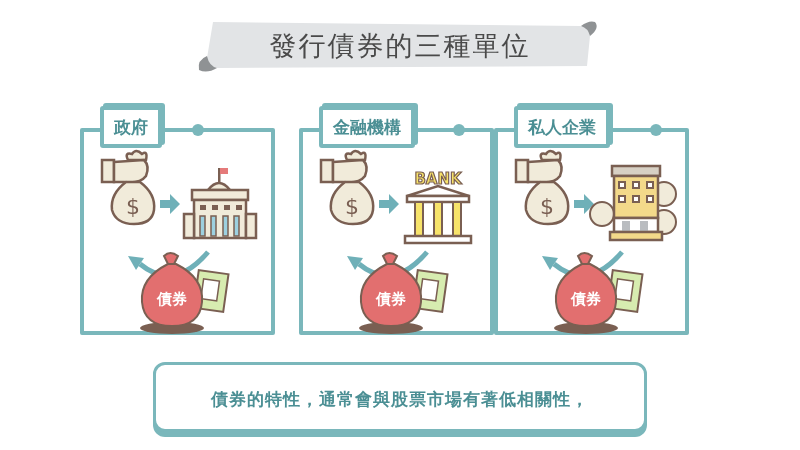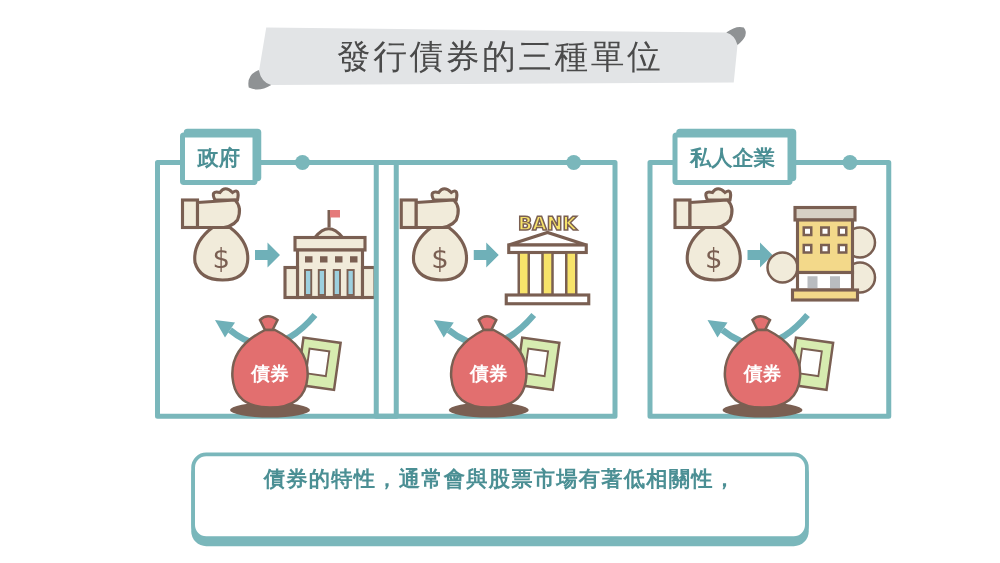--- a/index.html
+++ b/index.html
@@ -3,30 +3,30 @@
 <meta charset="utf-8">
 <style>
   * { box-sizing: border-box; margin: 0; padding: 0; }
   body { width: 800px; height: 450px; background: #ffffff; font-family: "DejaVu Sans", sans-serif; position: relative; overflow: hidden; }
 
   .banner { position: absolute; left: 195px; top: 18px; width: 410px; height: 56px; }
   .banner svg { position: absolute; left: 0; top: 0; }
   .banner-title { position: absolute; left: 0; top: 0; width: 100%; height: 56px; line-height: 56px; text-align: center; font-size: 27px; font-weight: normal; color: #4a4a4a; letter-spacing: 2px; }
 
   .panel { position: absolute; top: 128px; width: 195px; height: 207px; border: 4px solid #7ab7bb; border-radius: 2px; }
-  .panel-gov { left: 80px; margin-left: 44px; }
+  .panel-gov { left: 80px; }
   .panel-bank { left: 299px; }
-  .panel-corp { left: 518px; }
+  .panel-corp { left: 494px; }
 
   .panel-tab { position: absolute; left: 16px; top: -26px; height: 42px; background: #fff; border: 4px solid #7ab7bb; border-radius: 3px; padding: 0 10px; line-height: 34px; font-size: 17px; font-weight: bold; color: #4b8f94; white-space: nowrap; box-shadow: 3px -3px 0 #7ab7bb; }
   .panel-dot { position: absolute; top: -8px; width: 12px; height: 12px; border-radius: 50%; background: #7ab7bb; }
 
   .icons { position: absolute; left: 0; top: 0; width: 195px; height: 207px; }
 
-  .caption { position: absolute; left: 153px; top: 362px; width: 494px; height: 70px; border: 3px solid #7ab7bb; border-radius: 12px; background: #fff; box-shadow: 0 5px 0 #7ab7bb; text-align: center; padding-top: 7px; }
+  .caption { position: absolute; left: 153px; top: 362px; width: 494px; height: 70px; border: 3px solid #7ab7bb; border-radius: 12px; background: #fff; box-shadow: 0 5px 0 #7ab7bb; text-align: center; padding-top: 22px; }
   .caption-line { font-size: 17px; font-weight: bold; color: #4b8f94; line-height: 25px; letter-spacing: 1px; }
 </style>
 </head>
 <body>
 
 <div class="banner">
   <svg width="410" height="56" viewBox="0 0 410 56">
     <path d="M18 4 L385 8 Q395 8 395 18 L392 48 L22 50 Q12 50 12 40 Z" fill="#e2e4e6"></path>
     <path d="M12 38 Q2 42 4 52 Q12 56 22 50 Q14 48 12 38 Z" fill="#8f9294"></path>
     <path d="M395 18 Q405 10 400 4 Q394 2 386 8 Q393 10 395 18 Z" fill="#8f9294"></path>
@@ -70,20 +70,21 @@
       <rect x="118" y="148" width="16" height="20" transform="rotate(8 127 159)" fill="#ffffff" stroke="#7a5f52" stroke-width="1.5"></rect>
       <ellipse cx="88" cy="196" rx="32" ry="6" fill="#7a5f52"></ellipse>
       <path d="M80 124 Q86 118 94 124 L90 132 L84 132 Z" fill="#e26f6f" stroke="#7a5f52" stroke-width="2"></path>
       <path d="M84 132 Q56 146 58 170 Q60 194 88 194 Q116 194 118 170 Q120 146 92 132 Z" fill="#e26f6f" stroke="#7a5f52" stroke-width="2"></path>
     </g>
     <text x="88" y="172" text-anchor="middle" font-family="DejaVu Sans, sans-serif" font-size="15" font-weight="bold" fill="#ffffff">債券</text>
   </svg>
 </div>
 
 <div class="panel panel-bank">
+  <div class="panel-tab">金融機構</div>
   <div class="panel-dot" style="left:150px"></div>
   <svg class="icons" width="195" height="207" viewBox="0 0 195 207">
     <g>
       <path d="M44 28 Q40 20 48 22 Q52 16 58 22 Q64 18 62 28 Z" fill="#f1ebda" stroke="#7a5f52" stroke-width="2.5"></path>
       <rect x="18" y="28" width="12" height="22" fill="#f1ebda" stroke="#7a5f52" stroke-width="2.5"></rect>
       <path d="M30 30 L60 28 Q66 34 62 44 Q56 52 40 50 L30 50 Z" fill="#f1ebda" stroke="#7a5f52" stroke-width="2.5"></path>
       <path d="M42 50 Q26 62 28 78 Q32 92 50 92 Q68 92 70 78 Q72 62 56 50 Z" fill="#f1ebda" stroke="#7a5f52" stroke-width="2.5"></path>
       <text x="49" y="82" text-anchor="middle" font-family="DejaVu Sans, sans-serif" font-size="22" fill="#7a5f52">$</text>
     </g>
     <path d="M76 68 L86 68 L86 62 L96 72 L86 82 L86 76 L76 76 Z" fill="#6fb0b8"></path>

